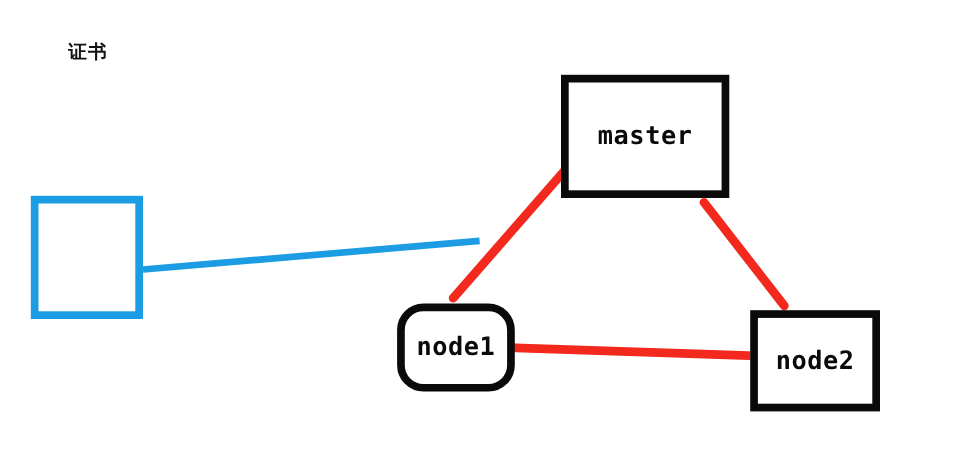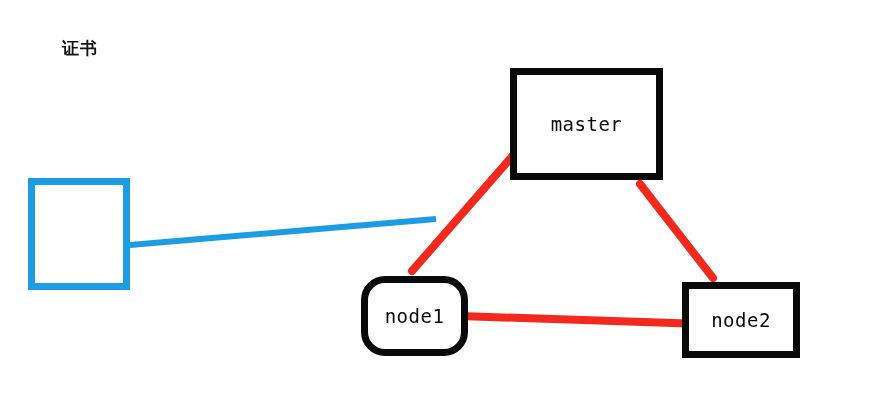--- a/index.html
+++ b/index.html
@@ -34,22 +34,22 @@
     z-index: 3;
   }
   .node-box.black {
     border: 7px solid #0a0a0a;
   }
   .node-box.blue {
     border: 7px solid #1b9ce3;
   }
   .node-label {
     font-family: "DejaVu Sans Mono", "Liberation Mono", monospace;
-    font-size: 19px;
-    font-weight: 400;
+    font-size: 23px;
+    font-weight: 700;
     color: #0a0a0a;
     letter-spacing: 0.5px;
     line-height: 1;
     white-space: nowrap;
   }
   #caption {
     position: absolute;
     left: 62px;
     top: 16px;
     font-family: "DejaVu Sans", "Liberation Sans", sans-serif;
@@ -81,17 +81,17 @@
   </div>
 
   <div class="node-box black" style="left: 510px; top: 68px; width: 153px; height: 112px;">
     <span class="node-label">master</span>
   </div>
 
   <div class="node-box black" style="left: 361px; top: 276px; width: 107px; height: 80px; border-radius: 24px;">
     <span class="node-label">node1</span>
   </div>
 
-  <div class="node-box black" style="left: 682px; top: 282px; width: 118px; height: 76px;">
+  <div class="node-box black" style="left: 682px; top: 282px; width: 118px; height: 92px;">
     <span class="node-label">node2</span>
   </div>
 
 </div>
 
 </body></html>

